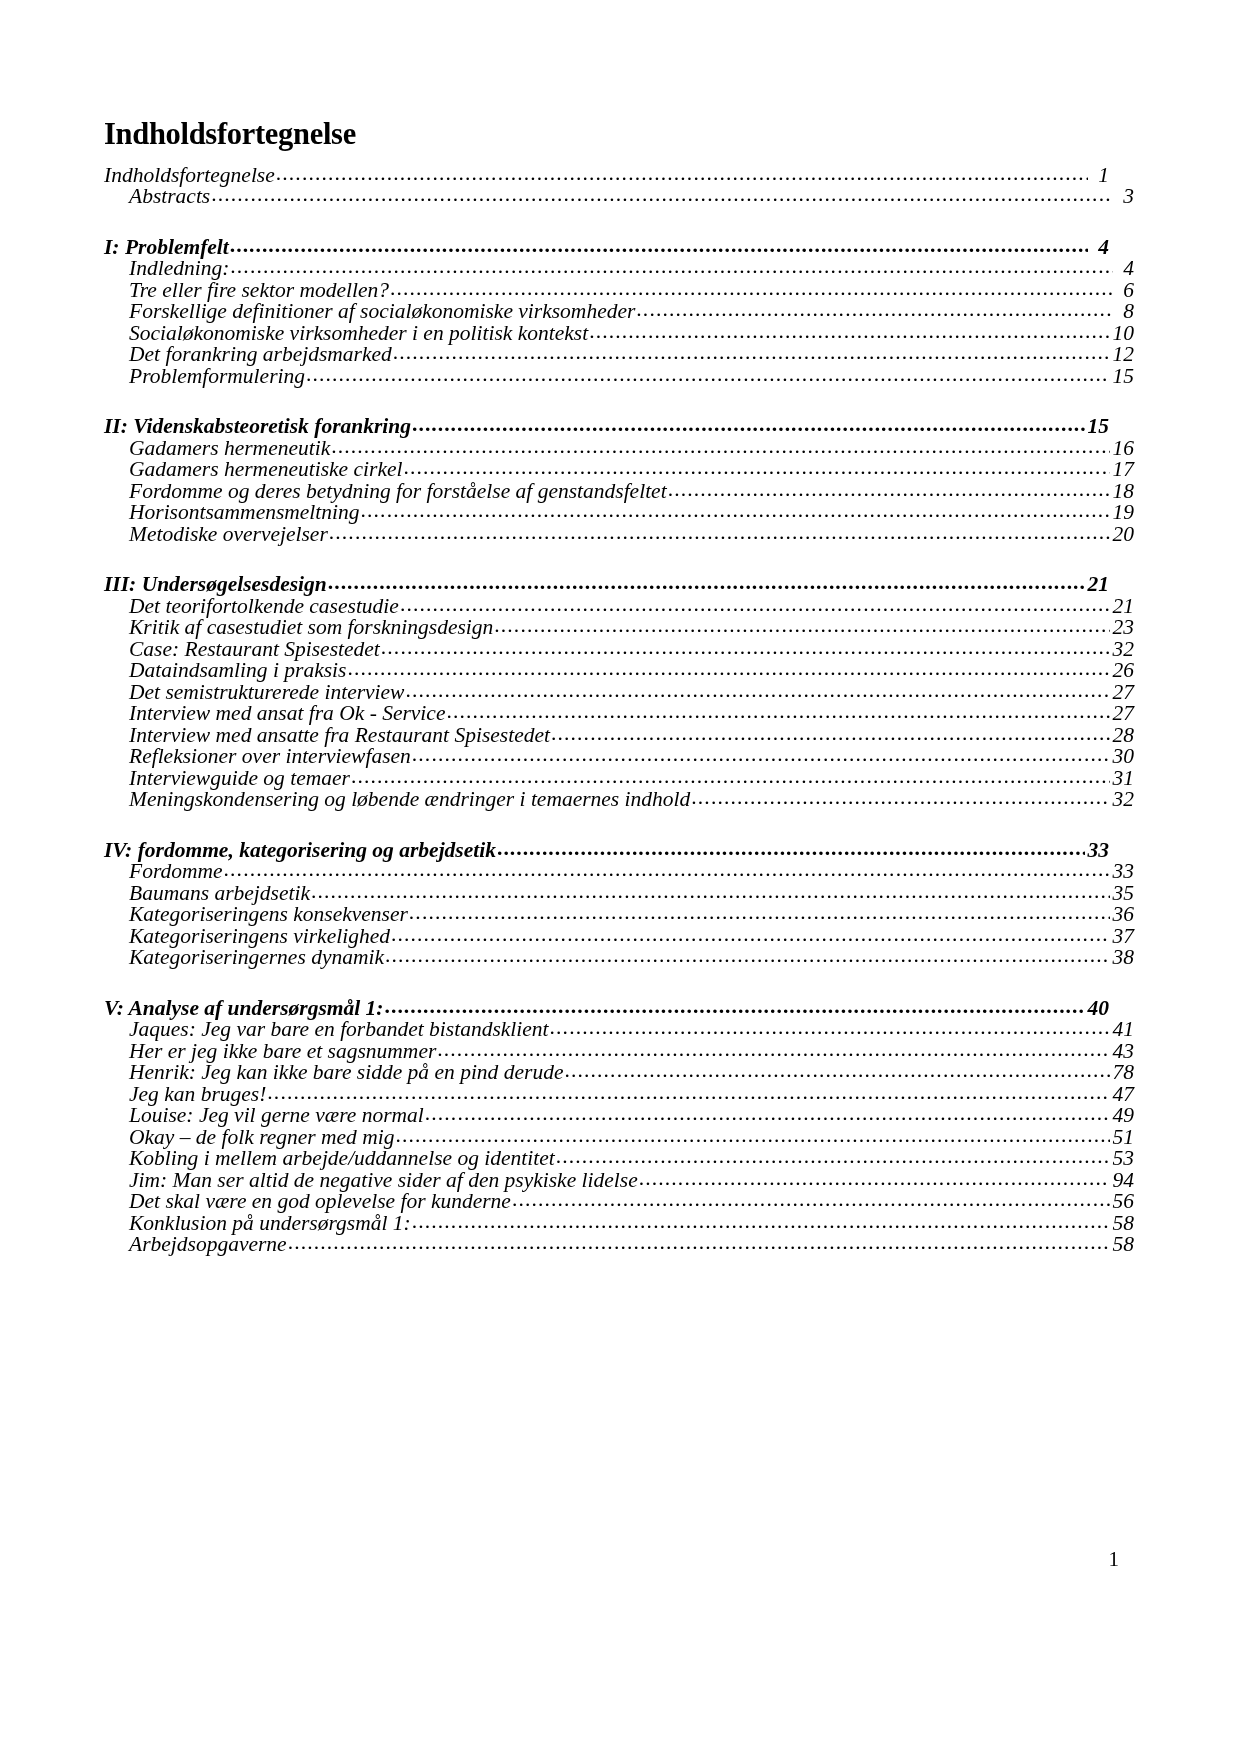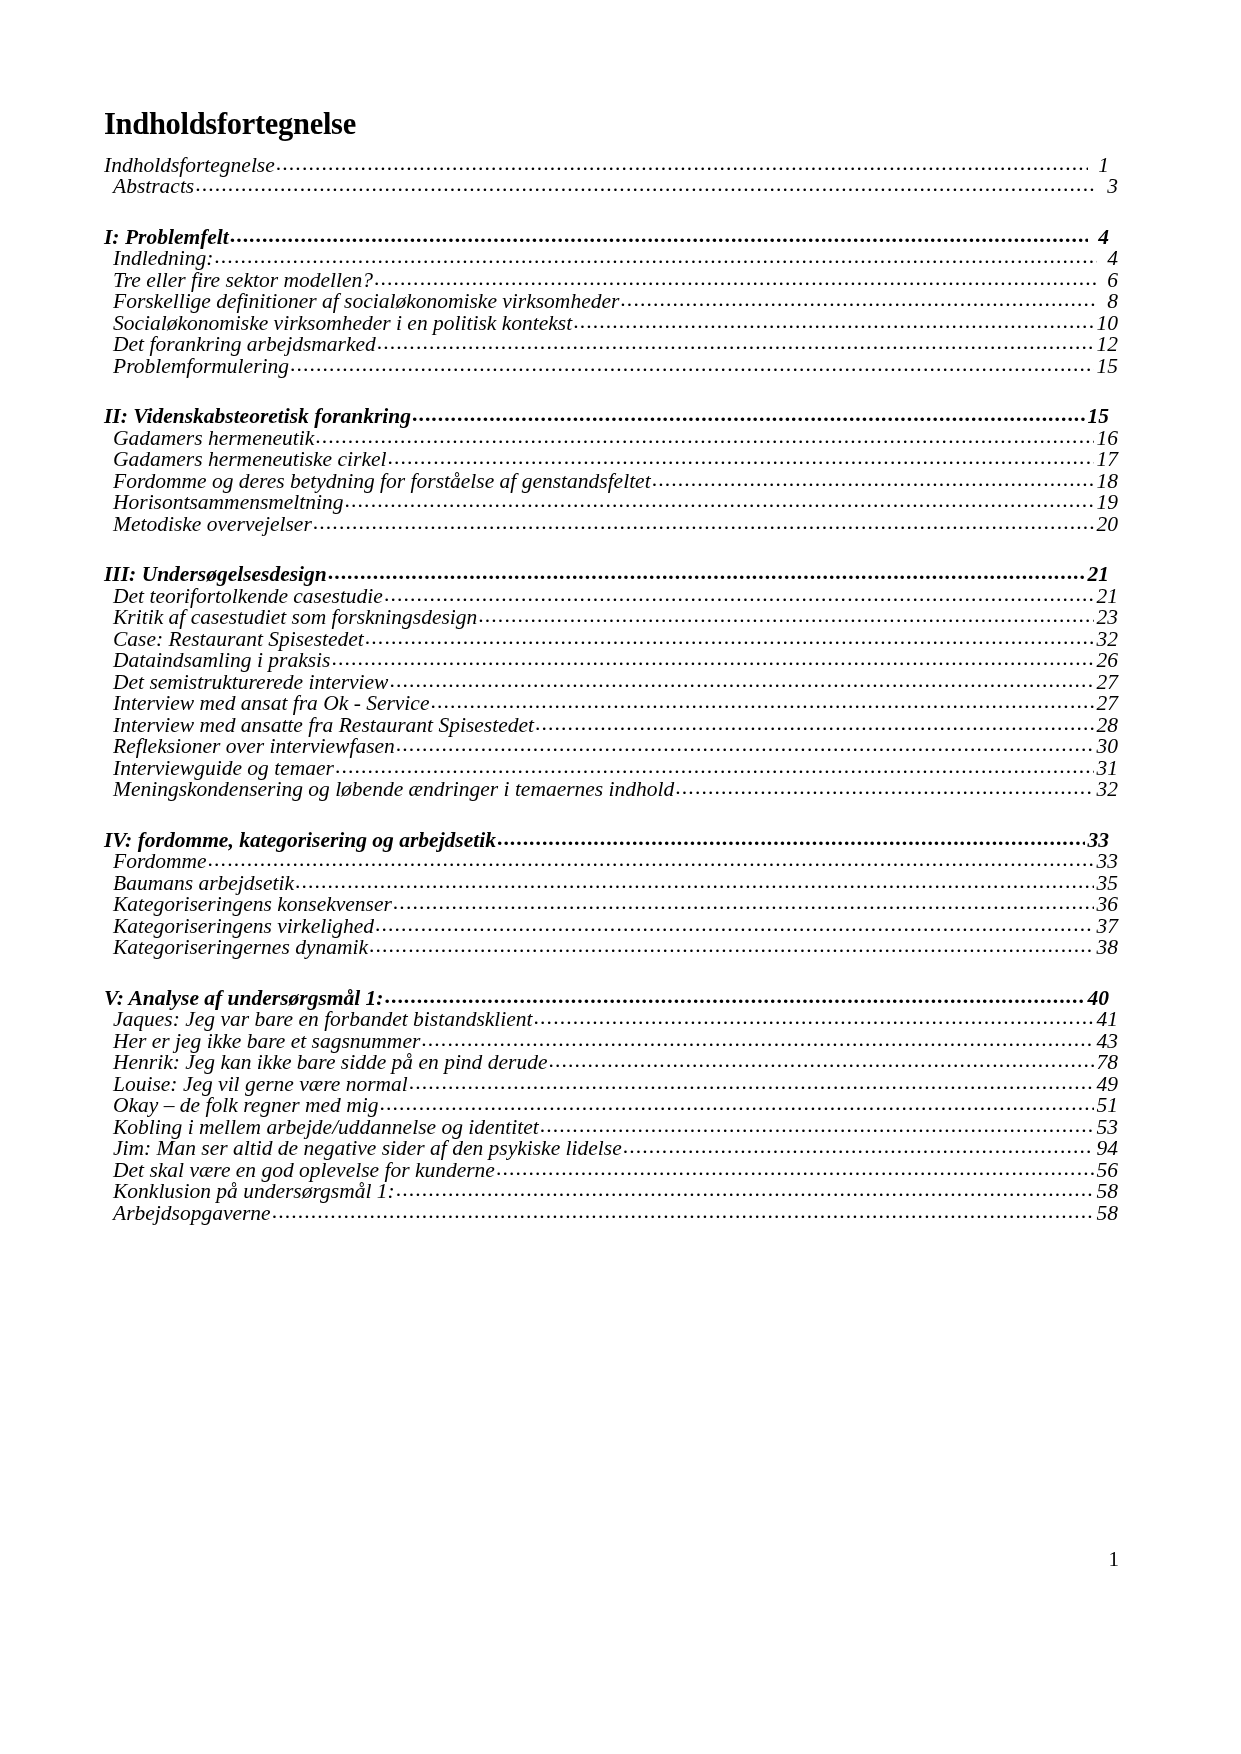--- a/index.html
+++ b/index.html
@@ -15,21 +15,21 @@
     position: relative;
     width: 1241px;
     height: 1754px;
     background: #ffffff;
     box-sizing: border-box;
     overflow: hidden;
   }
   .content {
     position: absolute;
     left: 104px;
-    top: 108px;
+    top: 118px;
     width: 1005px;
   }
   .doc-title {
     font-size: 30.5px;
     font-weight: bold;
     font-style: normal;
     letter-spacing: -0.3px;
     margin: 0 0 13px 0;
     line-height: 1.1;
   }
@@ -80,21 +80,21 @@
     font-size: 21.5px;
     font-weight: bold;
     margin-left: 0;
   }
   .lvl1 .leader::after { font-weight: bold; letter-spacing: 1.05px; }
 
   
   .lvl2 {
     font-size: 21.5px;
     font-weight: normal;
-    margin-left: 9px;
+    margin-left: 25px;
   }
 
   
   .lvl0 {
     font-size: 21.5px;
     font-weight: normal;
     margin-left: 0;
   }
 
   .gap-before {
@@ -295,20 +295,25 @@
           <span class="label">Her er jeg ikke bare et sagsnummer</span>
           <span class="leader"></span>
           <span class="pageno">43</span>
         </div>
         <div class="toc-row lvl2">
           <span class="label">Henrik: Jeg kan ikke bare sidde på en pind derude</span>
           <span class="leader"></span>
           <span class="pageno">78</span>
         </div>
         <div class="toc-row lvl2">
+          <span class="label">Jeg kan bruges!</span>
+          <span class="leader"></span>
+          <span class="pageno">47</span>
+        </div>
+        <div class="toc-row lvl2">
           <span class="label">Louise: Jeg vil gerne være normal</span>
           <span class="leader"></span>
           <span class="pageno">49</span>
         </div>
         <div class="toc-row lvl2">
           <span class="label">Okay – de folk regner med mig</span>
           <span class="leader"></span>
           <span class="pageno">51</span>
         </div>
         <div class="toc-row lvl2">

